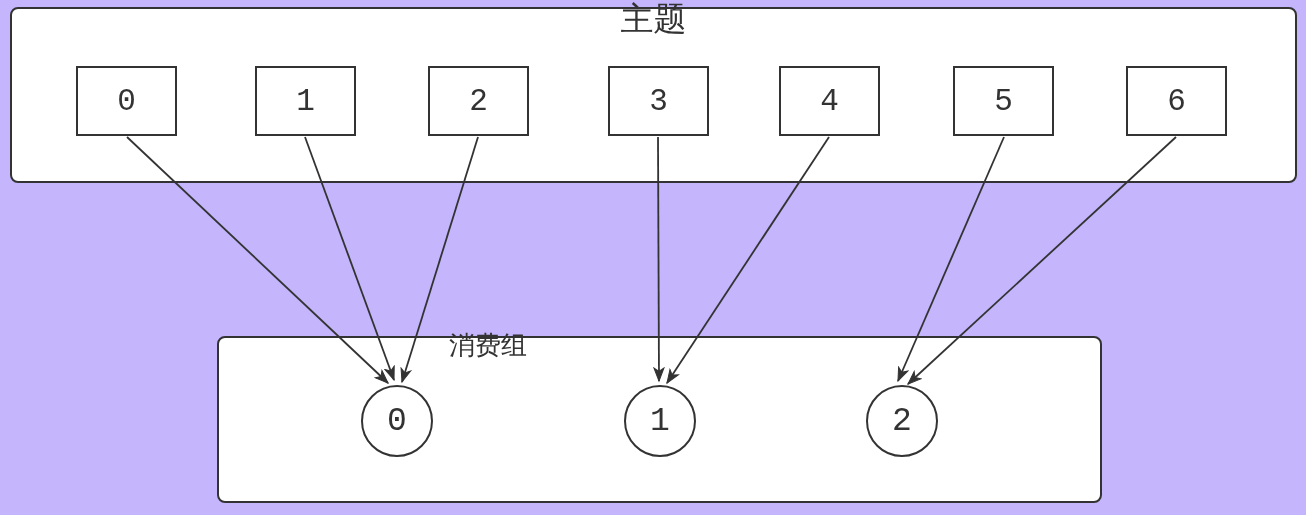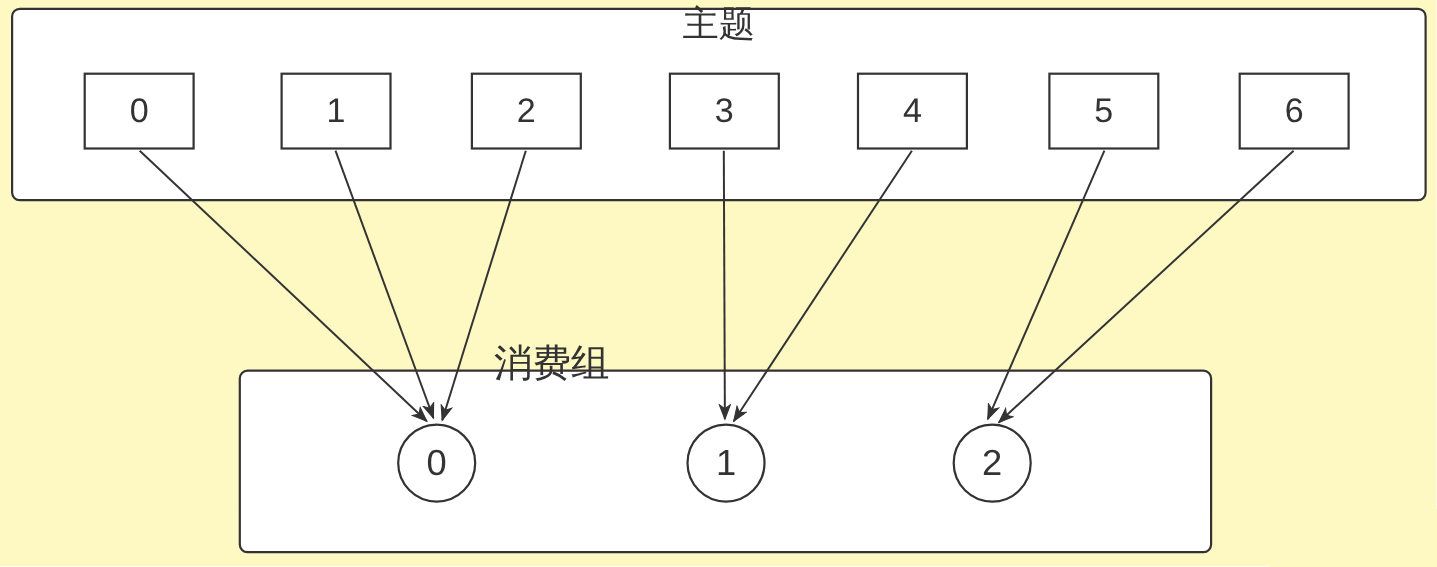--- a/index.html
+++ b/index.html
@@ -4,23 +4,23 @@
 <style>
   html, body {
     margin: 0;
     padding: 0;
     background: #ffffff;
   }
   .canvas {
     position: relative;
     width: 1306px;
     height: 515px;
-    background: #fef9c3;
+    background: #c4b5fd;
     overflow: hidden;
-    font-family: Liberation Sans, sans-serif;
+    font-family: Liberation Mono, monospace;
     color: #333333;
   }
   .container-box {
     position: absolute;
     border: 2px solid #333333;
     border-radius: 8px;
     background: #ffffff;
     box-sizing: border-box;
   }
   .topic-container {
@@ -42,22 +42,22 @@
     width: 1287px;
     text-align: center;
     font-size: 33px;
     line-height: 38px;
     color: #333333;
     z-index: 3;
   }
   .group-label {
     position: absolute;
     left: 449px;
-    top: 312px;
-    font-size: 35px;
+    top: 328px;
+    font-size: 26px;
     line-height: 38px;
     color: #333333;
     z-index: 3;
   }
   .partition {
     position: absolute;
     top: 66px;
     width: 101px;
     height: 70px;
     border: 2px solid #333333;

